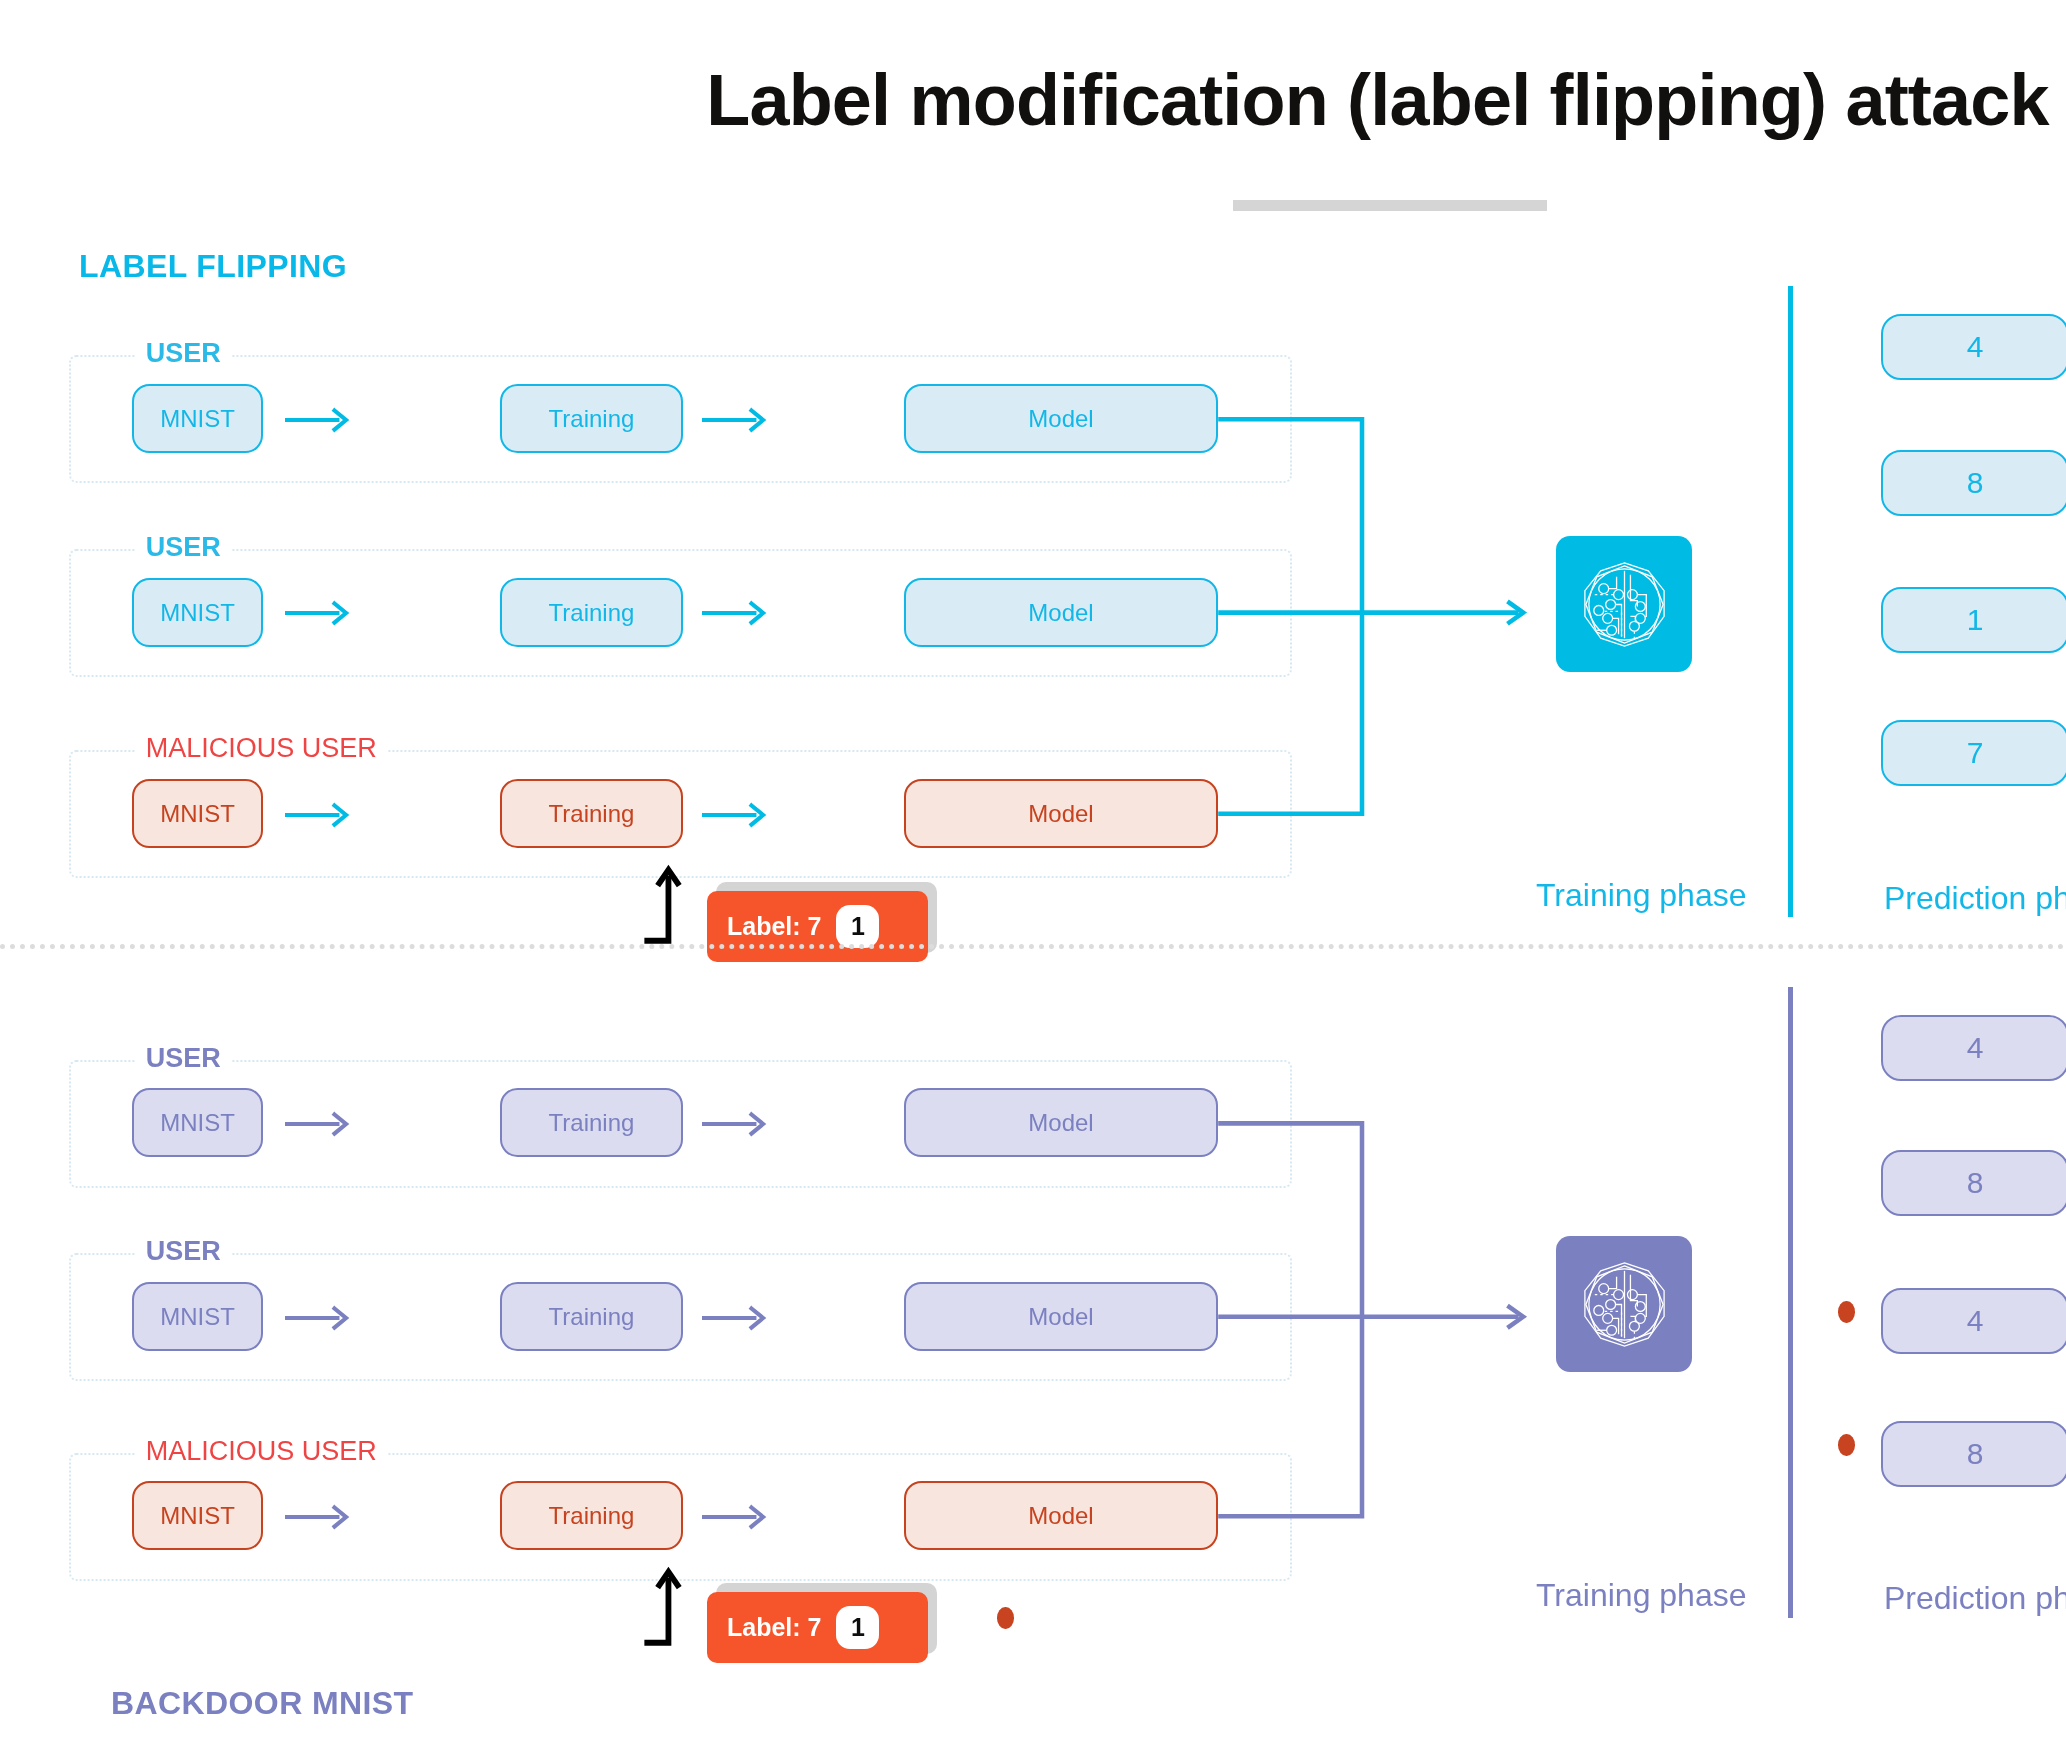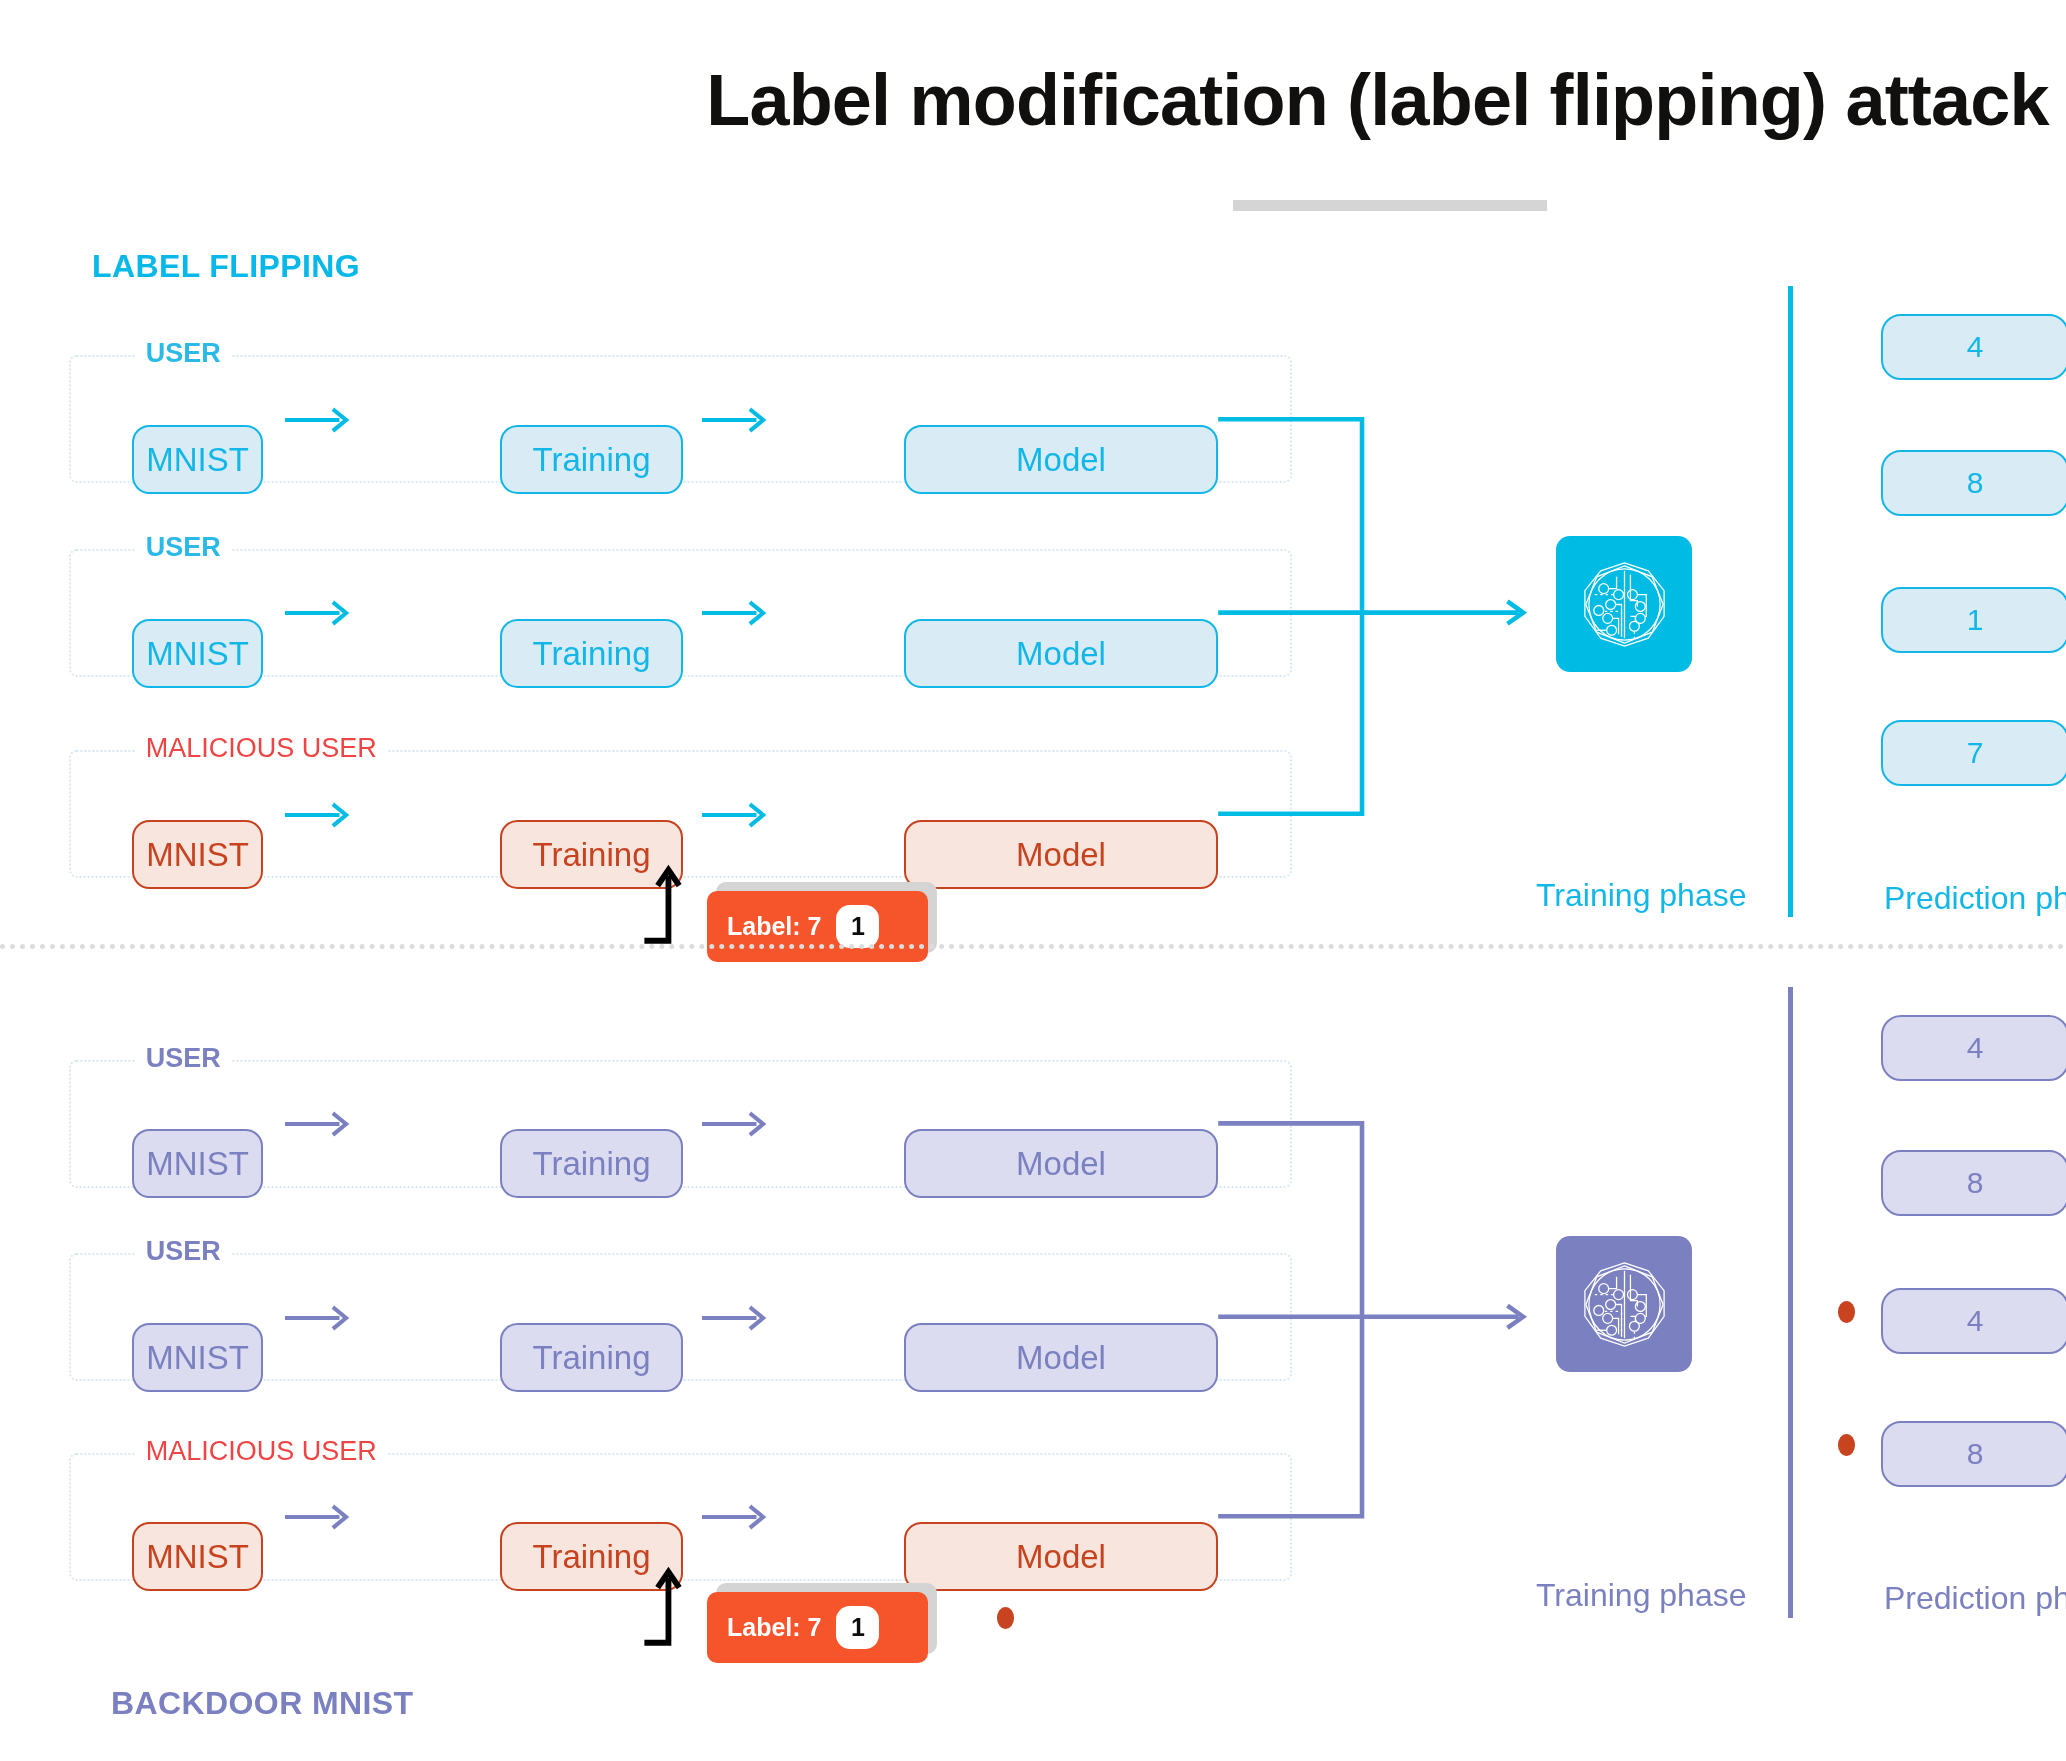--- a/index.html
+++ b/index.html
@@ -17,21 +17,21 @@
     line-height:1;
   }
   #title-underline{
     left:1233px;top:200px;width:314px;height:10.7px;background:#d5d5d5;
   }
 
   
   .section-heading{
     font-size:32px;font-weight:bold;letter-spacing:0.4px;
   }
-  #label-flipping-heading{left:92px;top:248px;color:#08b8e8;}
+  #label-flipping-heading{left:79px;top:248px;color:#08b8e8;}
   #backdoor-heading{left:111px;top:1685px;color:#7b80c0;}
 
   
   #mid-separator{
     left:0;top:944px;width:2755px;height:0;
     border-top:5.4px dotted #dcdcdc;
   }
 
   
   .user-row{
@@ -45,21 +45,21 @@
     top:-17.4px;left:64px;white-space:nowrap;
   }
   .row-label.user{color:#2bb9e8;font-weight:bold;}
   .row-label.malicious{color:#ef4444;}
 
   
   .pill{
     position:absolute;box-sizing:border-box;
     display:flex;align-items:center;justify-content:center;
     border-radius:17.4px;border-width:2.9px;border-style:solid;
-    font-size:33px;line-height:1;white-space:nowrap;margin-top:41px;
+    font-size:24px;line-height:1;white-space:nowrap;
   }
   .pill.cy{background:#d9ecf5;border-color:#12b7e8;color:#12b7e8;}
   .pill.pu{background:#dcdcf1;border-color:#7b80c0;color:#7b80c0;}
   .pill.ma{background:#f7e5de;border-color:#c7431f;color:#c7431f;}
 
   
   .mini-arrow{position:absolute;}
 
   
   .wire{position:absolute;left:0;top:0;pointer-events:none;}

